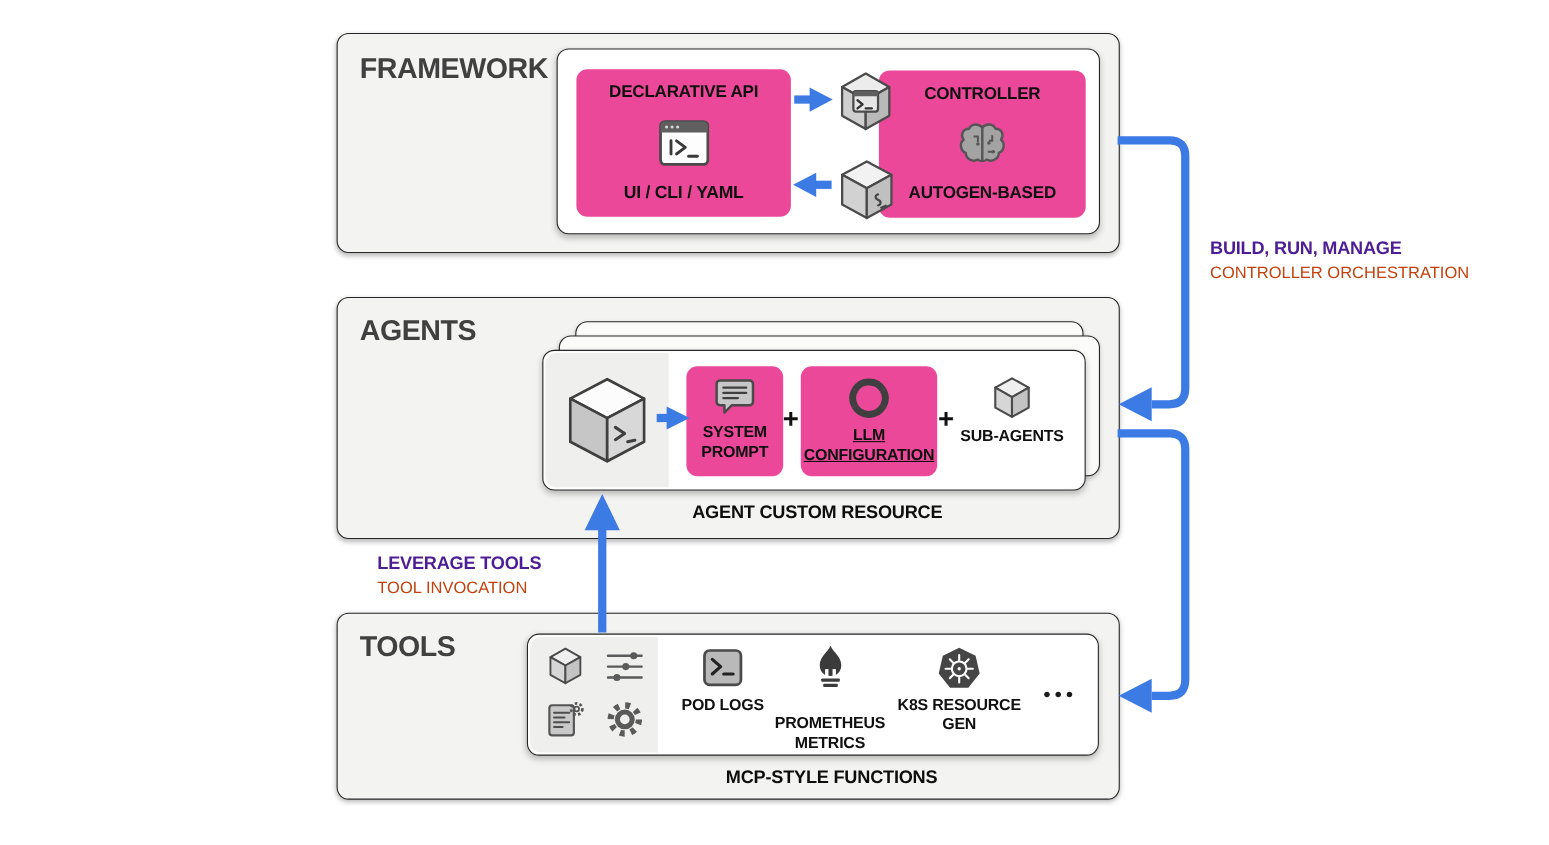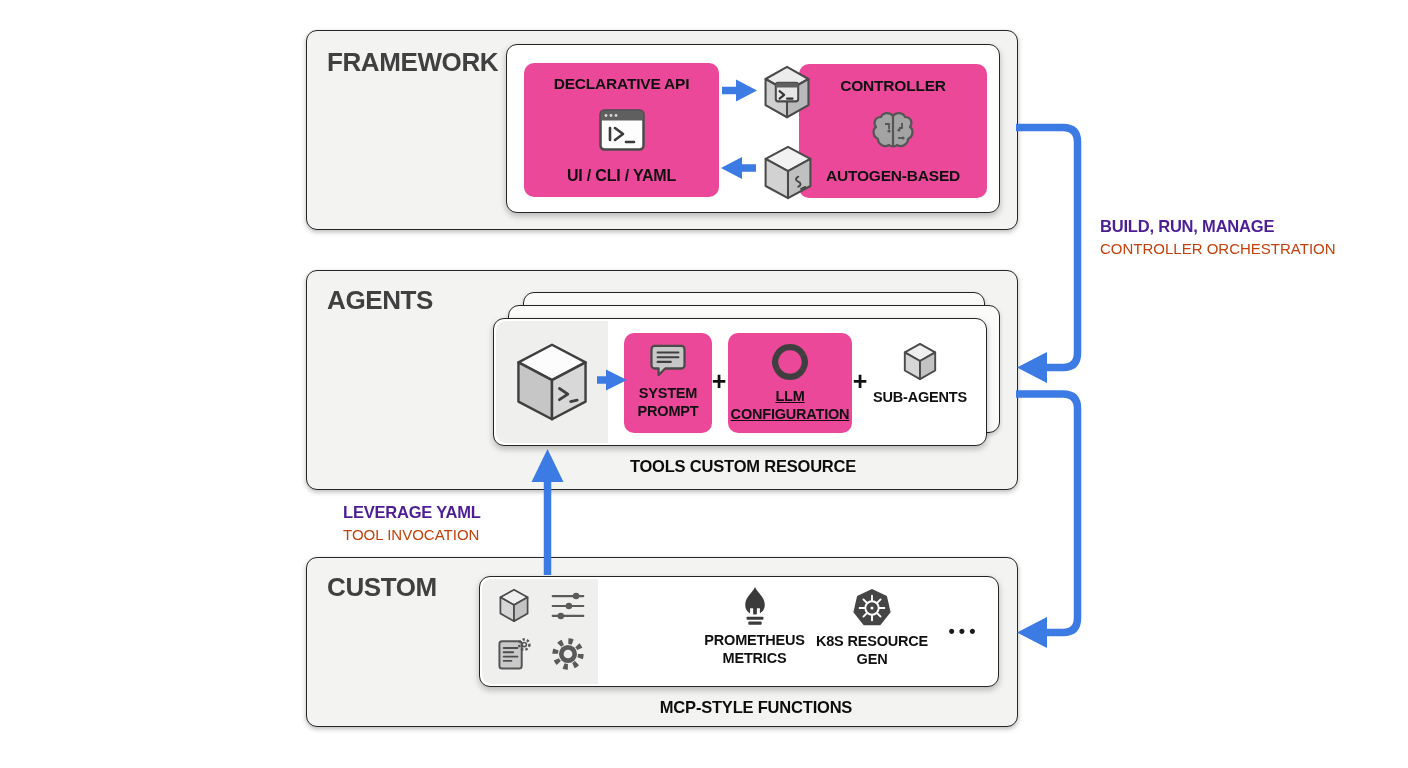--- a/index.html
+++ b/index.html
@@ -211,44 +211,50 @@
       <div class="plus" style="left:351px;">+</div>
 
       <div class="comp" style="left:378px;top:22px;width:96px;">
         <svg class="icon" width="38" height="40">
             <use href="#sym-cube"></use>
           </svg>
         <div class="comp-label" style="white-space:nowrap;">SUB-AGENTS</div>
       </div>
     </div>
 
-    <div class="caption" style="left:190px;top:186px;width:492px;">TOOLS CUSTOM RESOURCE</div>
+    <div class="caption" style="left:190px;top:186px;width:492px;">AGENT CUSTOM RESOURCE</div>
   </div>
 
   <div class="box" style="left:306px;top:557px;width:710px;height:168px;">
-    <div class="box-label" style="left:20px;top:14px;">CUSTOM</div>
+    <div class="box-label" style="left:20px;top:14px;">TOOLS</div>
 
     <div class="frontcard" style="left:172px;top:18px;width:518px;height:109px;">
       <div class="grayside" style="left:2px;top:2px;width:116px;height:105px;">
         <svg class="absicon" style="left:15px;top:8px;" width="34" height="36">
             <use href="#sym-cube"></use>
           </svg>
         <svg class="absicon" style="left:68px;top:11px;" width="36" height="32">
             <use href="#sym-sliders"></use>
           </svg>
         <svg class="absicon" style="left:14px;top:56px;" width="36" height="38">
             <use href="#sym-docgear"></use>
           </svg>
         <svg class="absicon" style="left:67px;top:56px;" width="38" height="38">
             <use href="#sym-gear"></use>
           </svg>
       </div>
 
-
-      <div class="comp" style="left:222px;top:9px;width:105px;">
+      <div class="comp" style="left:137px;top:12px;width:80px;">
+        <svg class="icon" width="38" height="36">
+            <use href="#sym-terminal-square"></use>
+          </svg>
+        <div class="comp-label">POD LOGS</div>
+      </div>
+
+      <div class="comp" style="left:222px;top:9px;width:105px;gap:18px;">
         <svg class="icon" width="32" height="41">
             <use href="#sym-prometheus"></use>
           </svg>
         <div class="comp-label" style="margin-top:5px;">PROMETHEUS METRICS</div>
       </div>
 
       <div class="comp" style="left:332px;top:10px;width:120px;">
         <svg class="icon" width="42" height="42">
             <use href="#sym-k8s"></use>
           </svg>
@@ -260,21 +266,21 @@
 
     <div class="caption" style="left:190px;top:140px;width:518px;">MCP-STYLE FUNCTIONS</div>
   </div>
 
   <div class="edge-label" style="left:1100px;top:217px;">
     <div class="edge-title">BUILD, RUN, MANAGE</div>
     <div class="edge-sub">CONTROLLER ORCHESTRATION</div>
   </div>
 
   <div class="edge-label" style="left:343px;top:503px;">
-    <div class="edge-title">LEVERAGE YAML</div>
+    <div class="edge-title">LEVERAGE TOOLS</div>
     <div class="edge-sub">TOOL INVOCATION</div>
   </div>
 
   <svg class="arrow-layer" width="1408" height="768" viewBox="0 0 1408 768">
     <g stroke="var(--accent,#3c7ae4)" stroke-width="7.5" fill="none" stroke-linejoin="round">
       <path d="M 1016 127.5 H 1063 Q 1077.5 127.5 1077.5 142 V 353 Q 1077.5 367.5 1063 367.5 H 1047"></path>
       <path d="M 1016 394 H 1063 Q 1077.5 394 1077.5 408.5 V 618 Q 1077.5 632.5 1063 632.5 H 1047"></path>
       <path d="M 547.5 575 V 481"></path>
       <path d="M 722 90.5 H 737"></path>
       <path d="M 756 168 H 741"></path>

